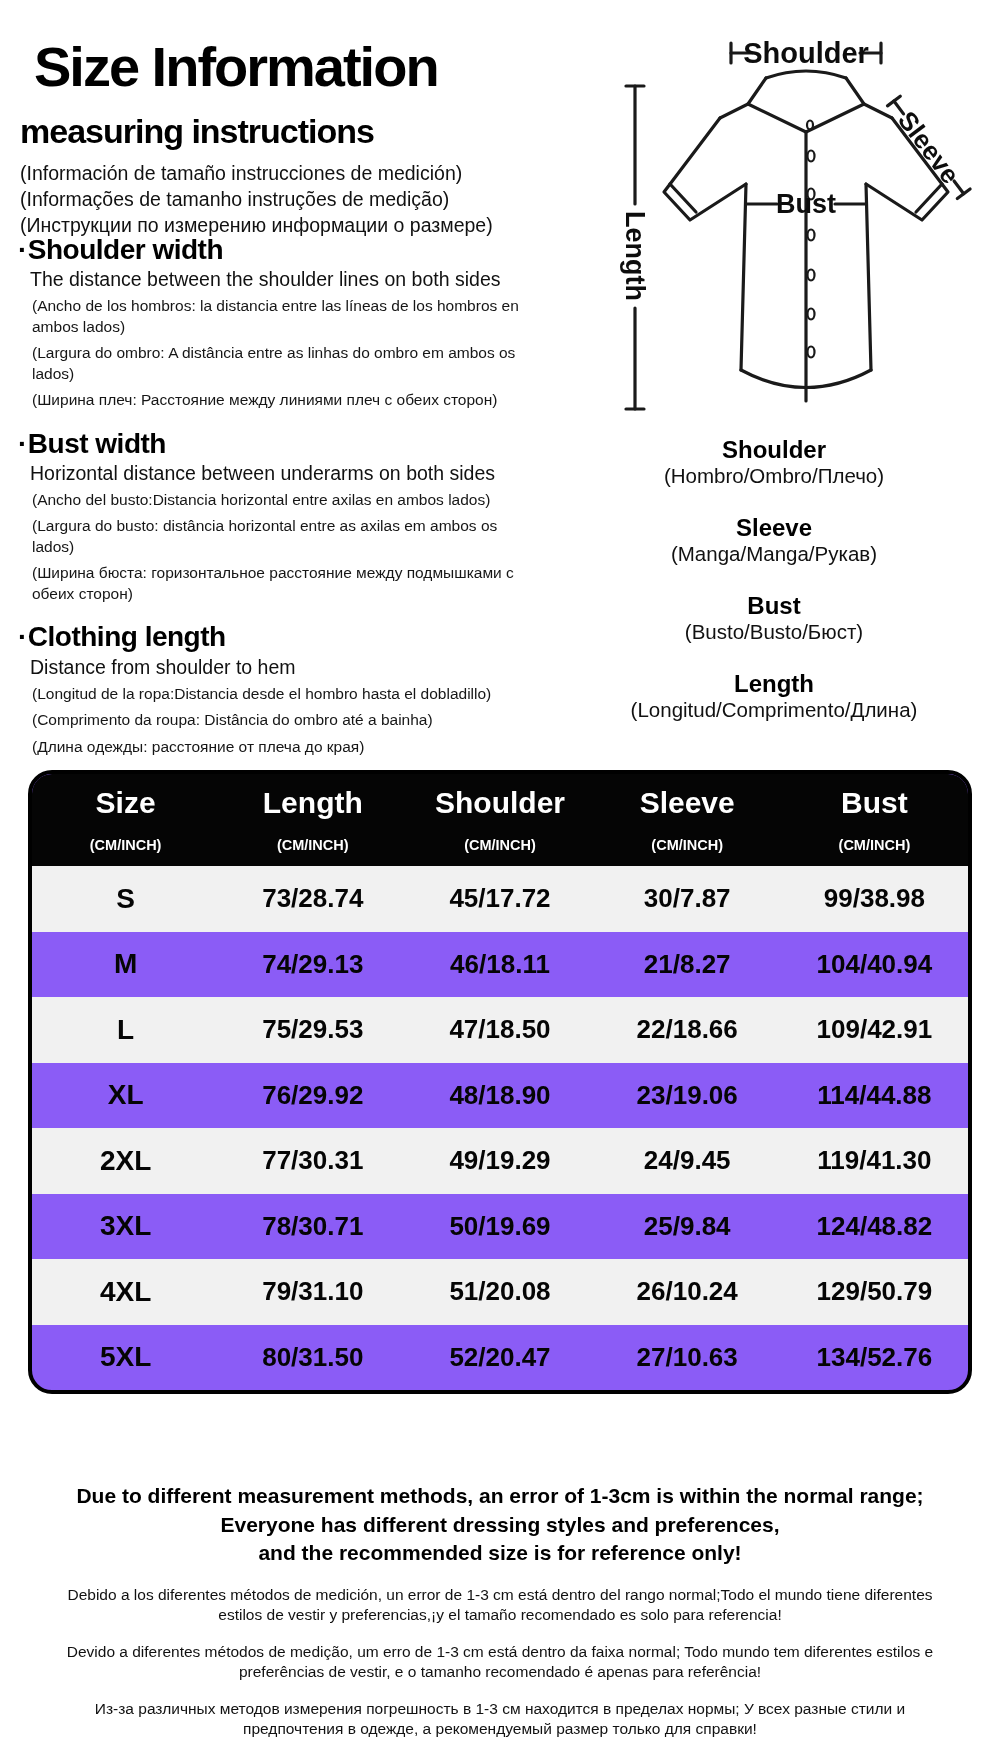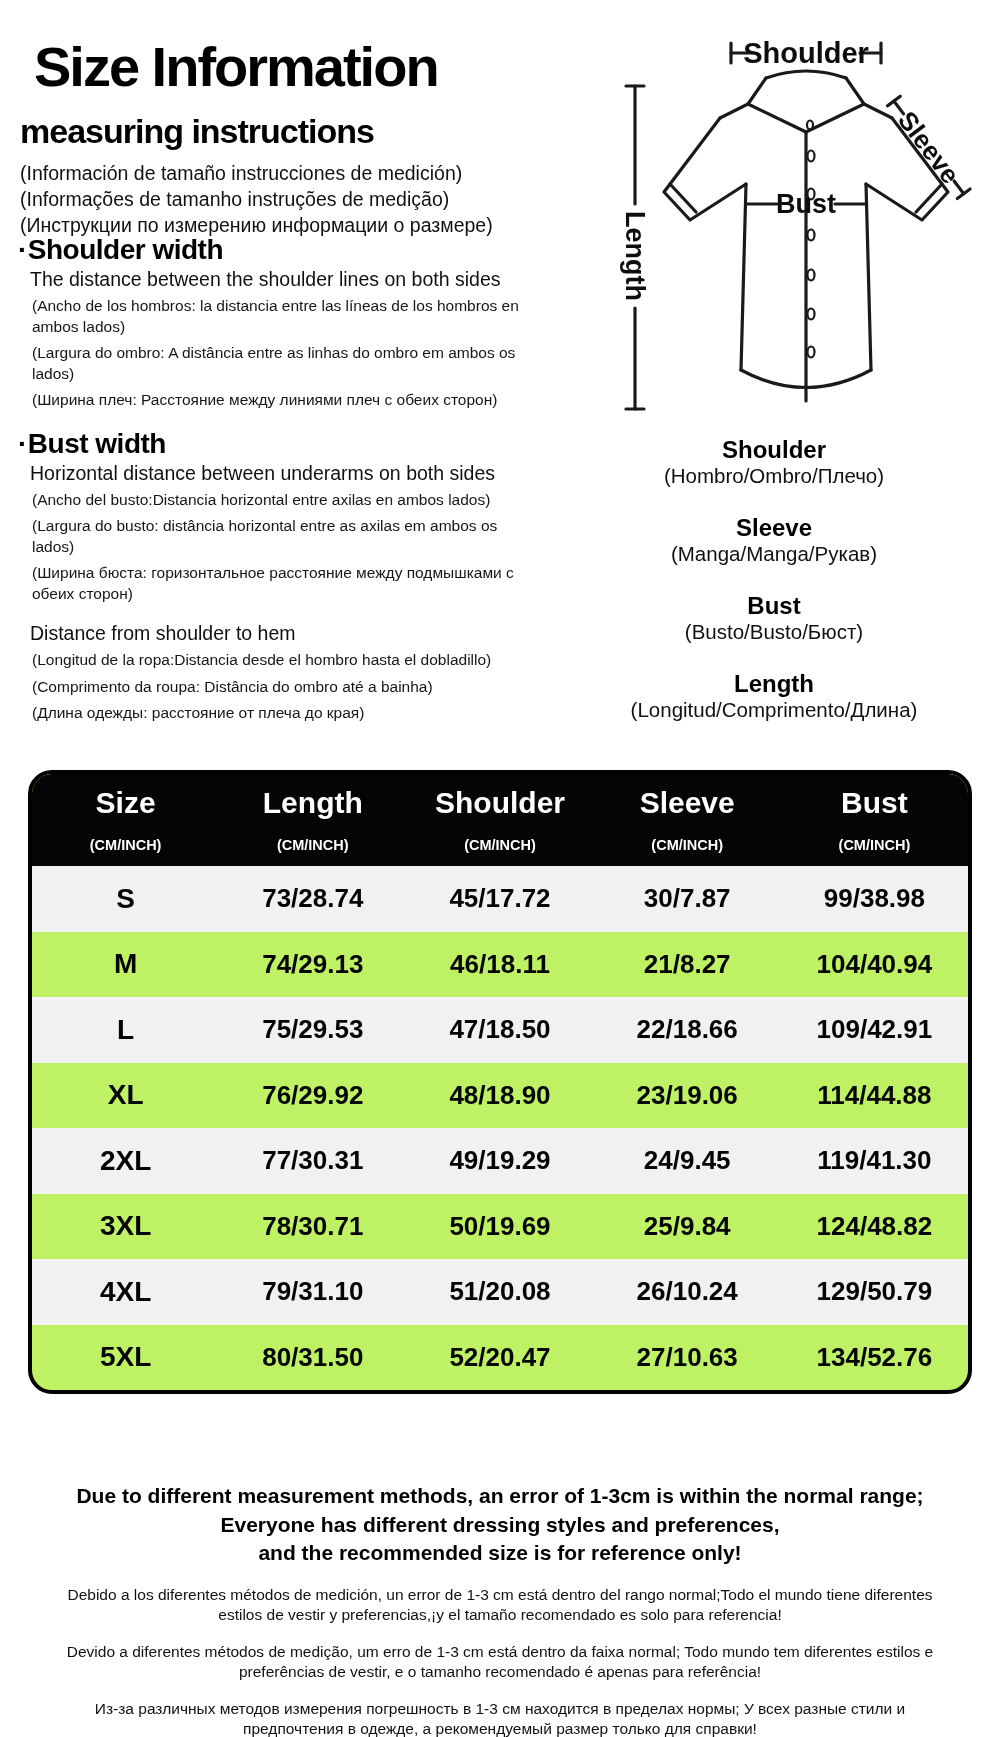--- a/index.html
+++ b/index.html
@@ -23,21 +23,21 @@
   .diagram-wrap{position:absolute;left:548px;top:22px;width:452px;height:408px;}
   .diagram-wrap svg{display:block;}
   .legend{position:absolute;left:548px;top:436px;width:452px;text-align:center;}
   .legend-group{margin-bottom:25px;}
   .legend-name{font-size:24px;font-weight:bold;line-height:27px;}
   .legend-translation{font-size:20.5px;line-height:26px;color:#111;}
   
   .size-table{
     position:absolute;left:28px;top:770px;width:944px;height:624px;
     border:4px solid #000;border-radius:24px;overflow:hidden;
-    display:flex;flex-direction:column;box-sizing:border-box;background:#bef264;
+    display:flex;flex-direction:column;box-sizing:border-box;background:#8b5cf6;
   }
   .thead{background:#050505;color:#fff;height:92px;display:grid;
     grid-template-columns:repeat(5,1fr);align-items:center;flex:0 0 auto;}
   .th{text-align:center;}
   .th-name{font-size:30px;font-weight:bold;line-height:32px;}
   .th-unit{font-size:14.5px;font-weight:bold;margin-top:18px;}
   .trow{display:grid;grid-template-columns:repeat(5,1fr);align-items:center;flex:1 1 auto;}
   .trow.alt{background:#f1f1f1;}
   .td{text-align:center;font-size:26px;font-weight:bold;color:#050505;}
   .td.size-cell{font-size:28px;}
@@ -73,20 +73,21 @@
 
     <div class="instr-section">
       <div class="instr-title"><span class="bullet">·</span><span>Bust width</span></div>
       <div class="instr-desc">Horizontal distance between underarms on both sides</div>
       <p class="instr-tr">(Ancho del busto:Distancia horizontal entre axilas en ambos lados)</p>
       <p class="instr-tr">(Largura do busto: distância horizontal entre as axilas em ambos os lados)</p>
       <p class="instr-tr">(Ширина бюста: горизонтальное расстояние между подмышками с обеих сторон)</p>
     </div>
 
     <div class="instr-section">
+      <div class="instr-title"><span class="bullet">·</span><span>Clothing length</span></div>
       <div class="instr-desc">Distance from shoulder to hem</div>
       <p class="instr-tr">(Longitud de la ropa:Distancia desde el hombro hasta el dobladillo)</p>
       <p class="instr-tr">(Comprimento da roupa: Distância do ombro até a bainha)</p>
       <p class="instr-tr">(Длина одежды: расстояние от плеча до края)</p>
     </div>
 
   </div>
 
   <div class="diagram-wrap">
     <svg width="452" height="408" viewBox="0 0 452 408">

